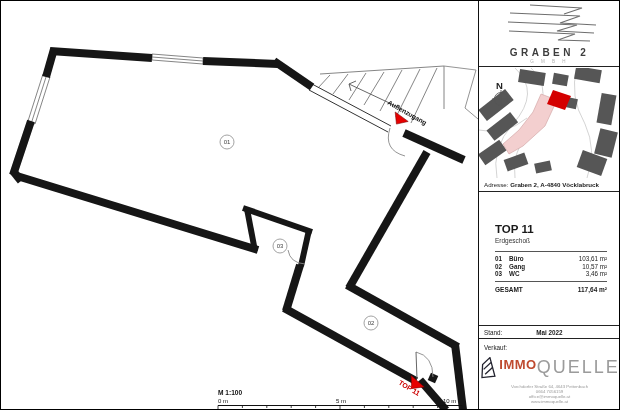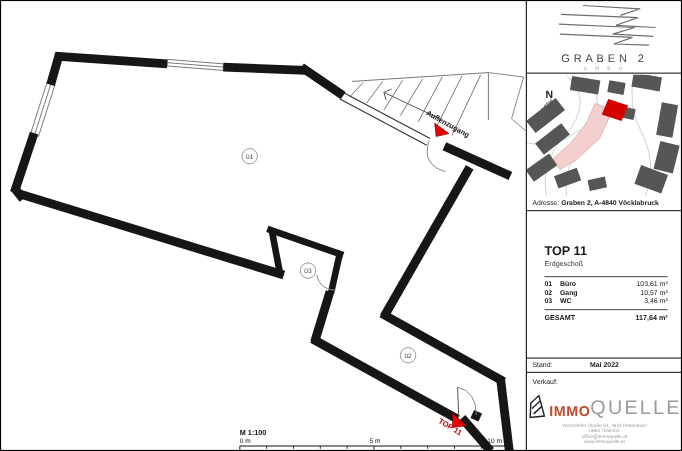--- a/index.html
+++ b/index.html
@@ -5,40 +5,40 @@
   html,body{margin:0;padding:0;}
   body{
     width:620px;height:410px;position:relative;background:#fff;overflow:hidden;
     font-family:"Liberation Sans","DejaVu Sans",sans-serif;color:#1a1a1a;
   }
   .frame{position:absolute;inset:0;border:1.5px solid #000;box-sizing:border-box;pointer-events:none;}
   .plan{position:absolute;left:0;top:0;width:478px;height:410px;}
   .sidebar{position:absolute;left:478px;top:0;width:142px;height:410px;border-left:1.5px solid #111;box-sizing:border-box;background:#fff;}
   .sidebar section{position:absolute;left:0;width:100%;box-sizing:border-box;}
   .logo-block{top:0;height:67px;border-bottom:1.5px solid #222;text-align:center;}
-  .logo-title{font-size:10px;color:#3d3d3d;letter-spacing:3.5px;margin-top:1px;}
+  .logo-title{font-size:10px;color:#3d3d3d;letter-spacing:3.5px;margin-top:1px;font-weight:bold;}
   .logo-sub{font-size:4.5px;color:#b0b0b0;letter-spacing:3px;margin-top:1px;}
   .map-block{top:68px;height:110px;}
   .address-bar{top:178px;height:14px;line-height:14px;border-bottom:1px solid #222;font-size:6.2px;padding-left:5px;white-space:nowrap;}
   .address-bar b{font-weight:bold;}
   .unit-block{top:192px;height:134px;border-bottom:1px solid #222;padding:0 13px 0 16px;}
   .unit-title{margin-top:31px;font-size:11.5px;font-weight:bold;}
   .unit-floor{font-size:6.5px;color:#333;margin-top:2px;}
   .room-table{margin-top:7px;border-top:1px solid #555;padding-top:3px;}
   .room-row{display:flex;font-size:6.3px;line-height:7.6px;}
   .room-no{font-weight:bold;width:10px;}
   .room-name{font-weight:bold;margin-left:4px;}
   .room-area{margin-left:auto;}
   .total-row{display:flex;border-top:1px solid #555;margin-top:3px;padding-top:4px;font-size:6.5px;font-weight:bold;}
   .total-area{margin-left:auto;}
   .stand-row{top:326px;height:13px;line-height:13px;border-bottom:1px solid #222;font-size:6.3px;padding-left:5px;}
   .stand-value{position:absolute;left:0;width:100%;text-align:center;font-weight:bold;}
   .verkauf{top:344px;font-size:6.3px;padding-left:5px;}
   .agency{top:357px;text-align:center;}
-  .agency-brand{display:flex;align-items:flex-end;justify-content:center;height:24px;}
+  .agency-brand{display:flex;align-items:flex-start;justify-content:center;height:24px;}
   .brand-immo{font-size:13px;font-weight:bold;color:#bf4a2f;letter-spacing:0.5px;margin-left:3px;}
   .brand-quelle{font-size:18px;color:#9b9b9b;letter-spacing:2px;}
   .agency-lines{margin-top:3px;font-size:4.3px;line-height:5px;color:#999;}
 </style>
 </head>
 <body>
 
 <svg class="plan" viewBox="0 0 478 410" xmlns="http://www.w3.org/2000/svg">
 
   <g stroke="#777" stroke-width="0.9" fill="none">

